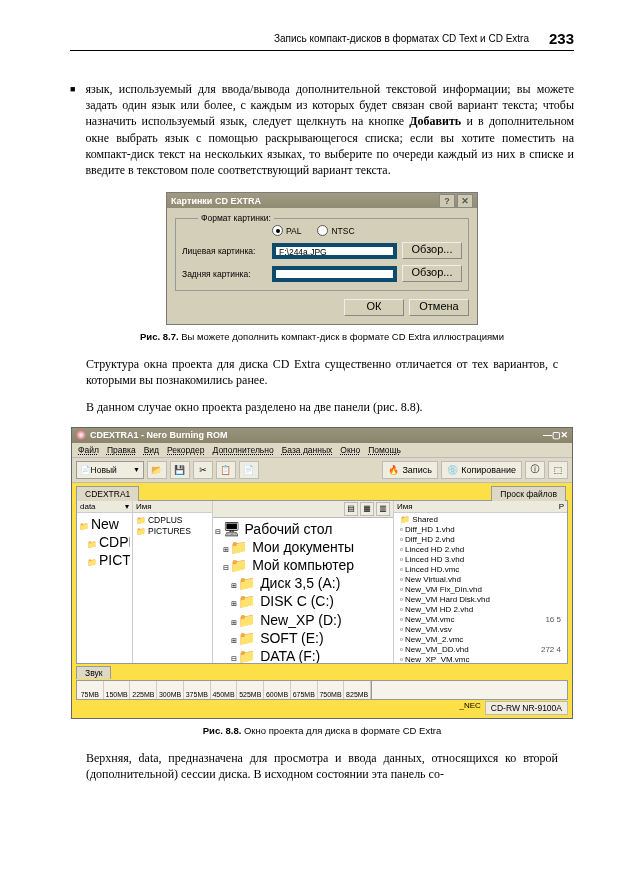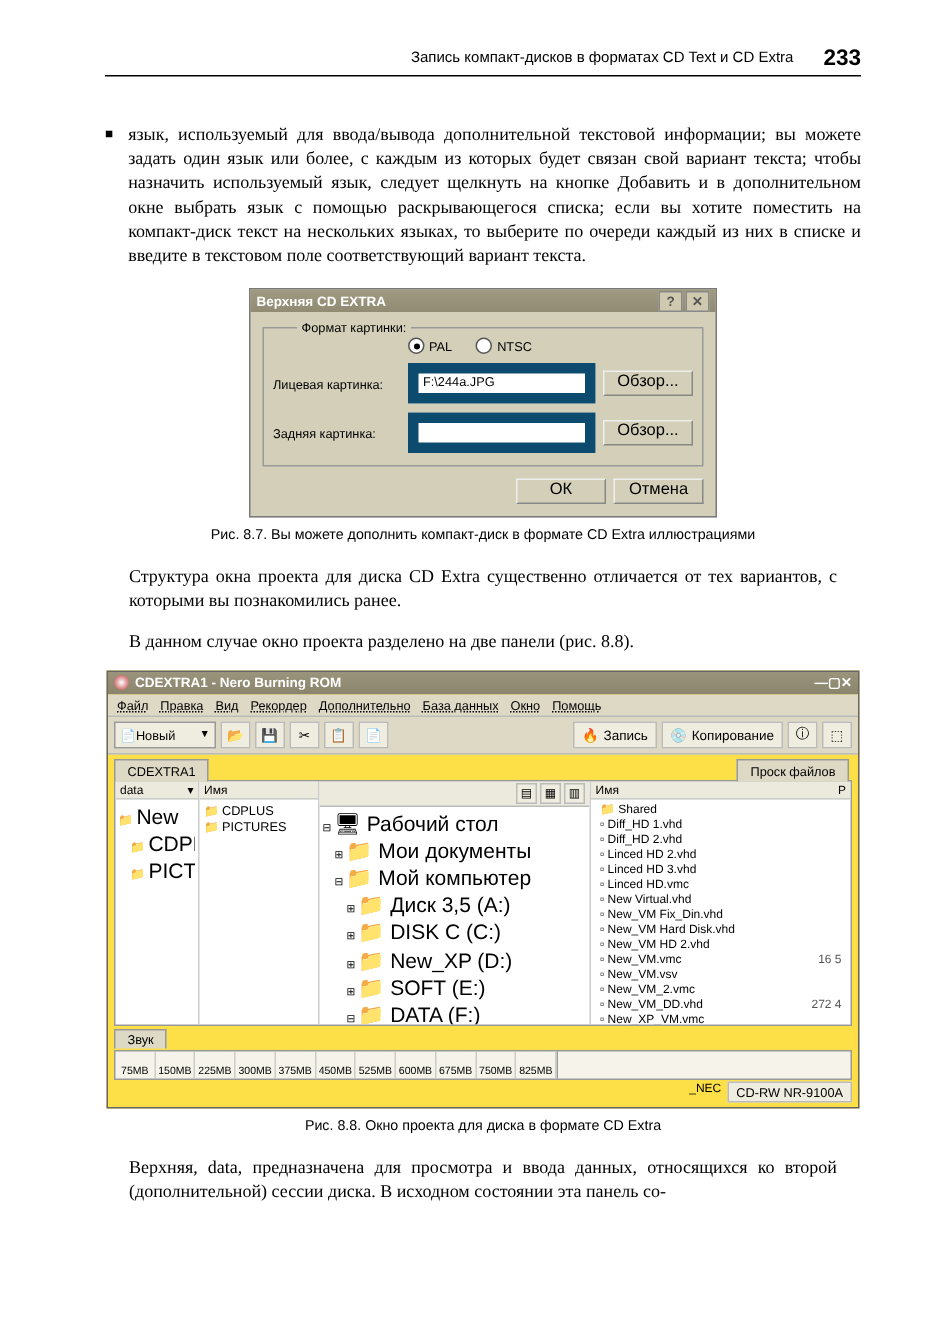--- a/index.html
+++ b/index.html
@@ -48,21 +48,21 @@
     text-align: justify;
     line-height: 1.35;
     margin: 10px 16px;
   }
   .figcaption {
     font-family: Arial, sans-serif;
     font-size: 9.5px;
     text-align: center;
     margin: 6px 0 14px 0;
   }
-  .bold { font-weight: normal; }
+  .bold { font-weight: bold; }
   
   .dialog-wrapper { display:flex; justify-content:center; margin: 10px 0 2px 0;}
   .dialog {
     width: 310px;
     background: #d4cfb8;
     border: 1px solid #7a7a7a;
     font-family: Tahoma, Arial, sans-serif;
     font-size: 9px;
     color: #000;
   }
@@ -99,23 +99,23 @@
     display:flex; align-items:center; margin-top:6px;
   }
   .dlg-row .lbl { width: 90px; font-size:8.5px; }
   .dlg-row .radio { display:flex; align-items:center; margin-right:16px; font-size:8.5px;}
   .dlg-row .radio .r {
     width:9px;height:9px;border-radius:50%;border:1px solid #555;margin-right:3px;background:#fff;display:inline-flex;align-items:center;justify-content:center;
   }
   .dlg-row .radio .r.sel::after{content:'';width:4px;height:4px;border-radius:50%;background:#000;}
   .dlg-input {
     flex:1;
-    height:27px;
+    height:16px;
     background:#fff;
-    border:7px solid #0c4a6e;
+    border:4px solid #0c4a6e;
     padding:0 3px;
     font-size:8.5px;
     box-sizing:border-box;
   }
   .dlg-btn {
     width:58px; height:15px;
     background:#d4cfb8;
     border:1px solid #888;
     border-top-color:#eee;border-left-color:#eee;
     font-size:11px;
@@ -240,21 +240,21 @@
   <div class="bullet-para">
     <span class="bullet">■</span>
     <span class="text">
       <span>язык, используемый для ввода/вывода дополнительной текстовой информации; вы можете задать один язык или более, с каждым из которых будет связан свой вариант текста; чтобы назначить используемый язык, следует щелкнуть на кнопке </span><span class="bold">Добавить</span><span> и в дополнительном окне выбрать язык с помощью раскрывающегося списка; если вы хотите поместить на компакт-диск текст на нескольких языках, то выберите по очереди каждый из них в списке и введите в текстовом поле соответствующий вариант текста.</span>
     </span>
   </div>
 
   <div class="dialog-wrapper">
     <div class="dialog">
       <div class="titlebar">
-        <span>Верхняя CD EXTRA</span>
+        <span>Картинки CD EXTRA</span>
         <span class="spacer"></span>
         <span class="wbtn">?</span>
         <span class="wbtn">✕</span>
       </div>
       <div class="dlg-body">
         <div class="dlg-group">
           <span class="legend">Формат картинки:</span>
           <div class="dlg-row" style="margin-top:0;">
             <span class="lbl"></span>
             <span class="radio">

